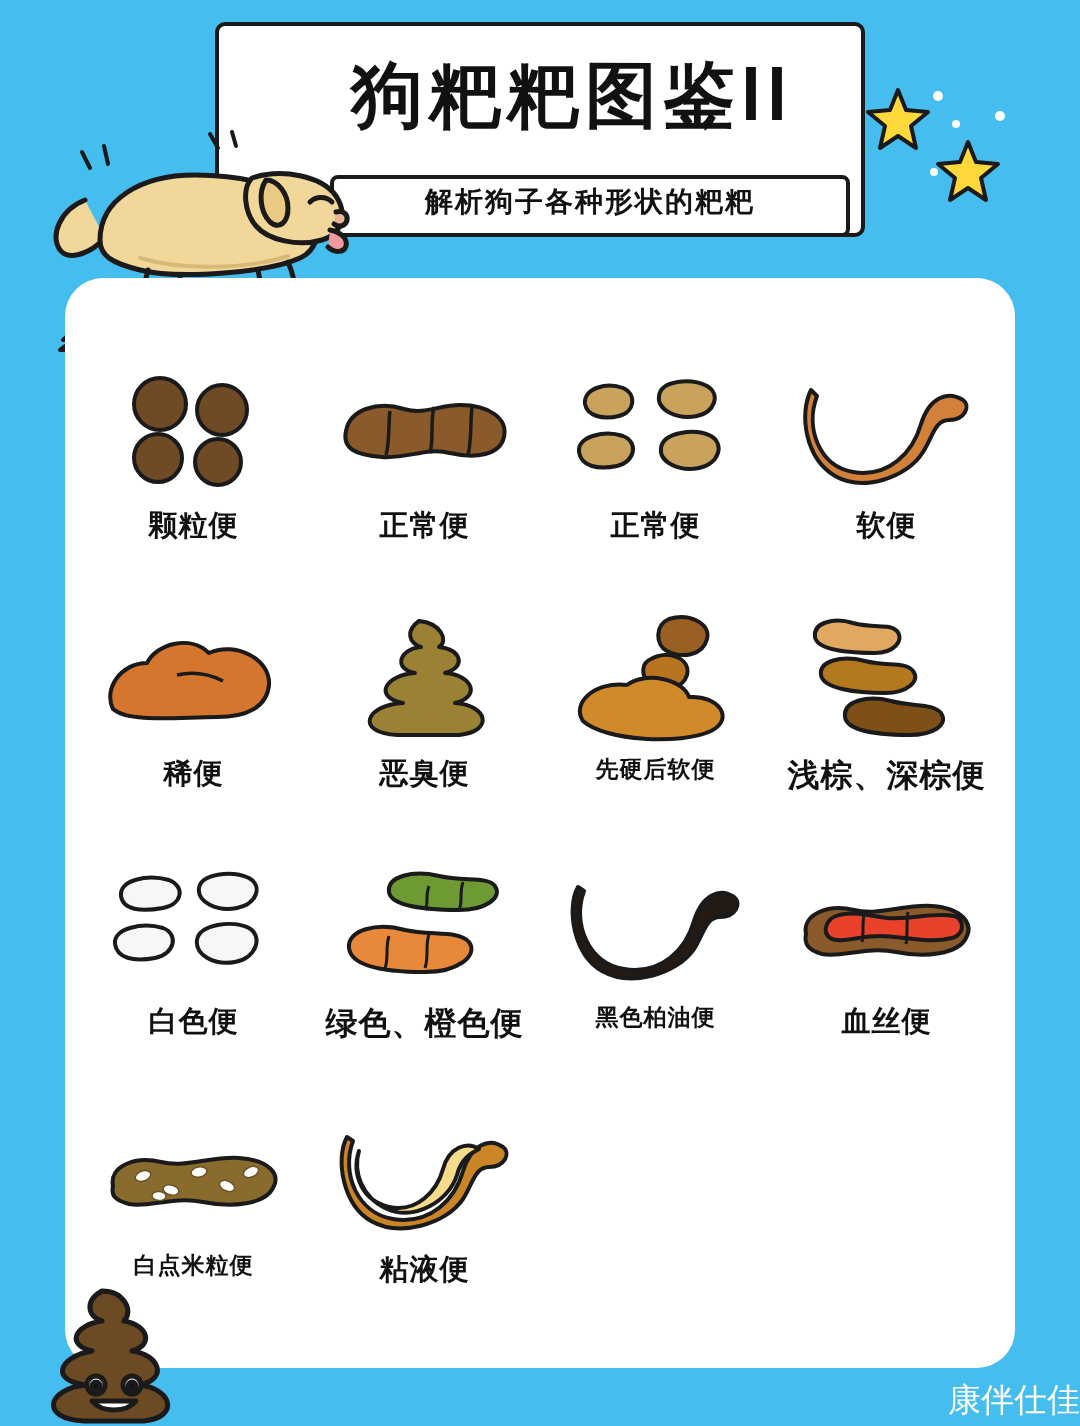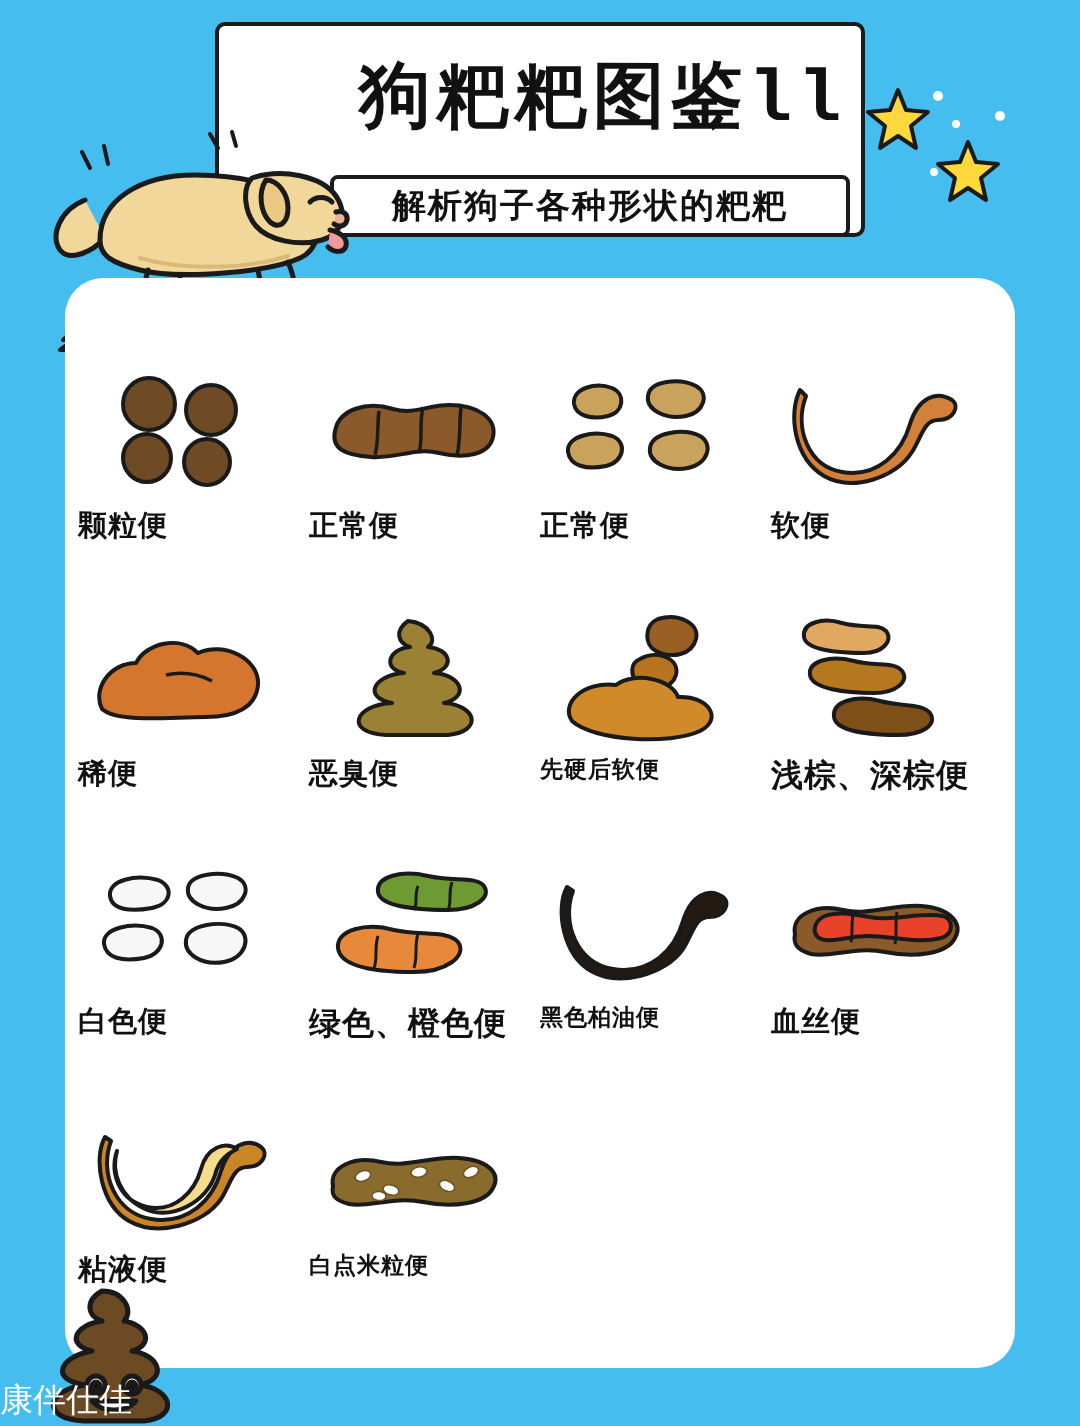--- a/index.html
+++ b/index.html
@@ -30,41 +30,40 @@
   .title-main {
     position: absolute;
     left: 215px;
     top: 48px;
     width: 714px;
     text-align: center;
     font-size: 72px;
     font-weight: bold;
     color: #111;
     letter-spacing: 6px;
-    font-family: Liberation Mono, monospace;
-    margin-left: 31px;
+    font-family: Liberation Sans, sans-serif;
   }
   .subtitle-box {
     position: absolute;
     left: 330px;
     top: 175px;
     width: 520px;
     height: 62px;
     background: #FFFFFF;
     border: 4px solid #1a1a1a;
     border-radius: 8px;
     box-sizing: border-box;
   }
   .title-sub {
     position: absolute;
     left: 330px;
     top: 183px;
     width: 520px;
     text-align: center;
-    font-size: 34px;
+    font-size: 28px;
     font-weight: bold;
     color: #111;
     letter-spacing: 2px;
     font-family: Liberation Serif, serif;
   }
 
   
   .dog-wrap {
     position: absolute;
     left: 30px;
@@ -98,20 +97,21 @@
     top: 360px;
     width: 924px;
     display: grid;
     grid-template-columns: repeat(4, 231px);
     grid-template-rows: repeat(4, 248px);
   }
   .cell {
     position: relative;
     display: flex;
     flex-direction: column;
+    align-items: center;
     justify-content: flex-start;
   }
   .art {
     height: 140px;
     width: 210px;
     display: flex;
     align-items: center;
     justify-content: center;
   }
   .cap {
@@ -125,21 +125,21 @@
   }
   .cap.small { font-size: 23px; }
   .cap.tiny  { font-size: 32px; }
 
   
   .footer {
     position: absolute;
     left: 0;
     top: 1378px;
     width: 1080px;
-    text-align: left;
+    text-align: right;
     font-size: 33px;
     color: #FFFFFF;
     font-family: "DejaVu Sans", sans-serif;
   }
   .poop-badge {
     position: absolute;
     left: 40px;
     top: 1285px;
     width: 140px;
     height: 140px;
@@ -361,47 +361,47 @@
           <path d="M44 40 C 60 34 78 40 96 42 C 120 44 140 36 162 40 C 172 42 174 58 160 62 C 136 68 110 60 88 60 C 66 60 48 68 38 62 C 30 56 34 44 44 40 Z" fill="#E8432A"></path>
           <path d="M72 38 C 70 50 72 58 70 66 M116 36 C 114 48 116 58 114 68" fill="none" stroke-width="3"></path>
         </g>
       </svg>
     </div>
     <div class="cap">血丝便</div>
   </div>
 
   <div class="cell">
     <div class="art">
-      <svg width="180" height="115" viewBox="0 0 180 115">
-        <g stroke="#1a1a1a" stroke-width="4" stroke-linejoin="round">
-          <path d="M18 24 C 6 56 22 96 58 102 C 96 108 120 82 128 54 C 136 28 154 20 168 30 C 176 36 170 50 154 50 C 140 50 138 66 128 82 C 110 108 64 120 36 104 C 8 88 0 42 12 20 Z" fill="#C98526"></path>
-          <path d="M24 34 C 16 58 28 84 54 90 C 82 96 102 74 108 52 C 114 30 132 24 144 32 C 136 36 126 42 122 58 C 114 84 80 104 52 92 C 26 80 18 54 24 34 Z" fill="#F5DC8A"></path>
-        </g>
-      </svg>
-    </div>
-    <div class="cap">粘液便</div>
-  </div>
-
-  <div class="cell">
-    <div class="art">
       <svg width="190" height="100" viewBox="0 0 190 100">
         <g stroke="#1a1a1a" stroke-width="4" stroke-linejoin="round">
           <path d="M14 62 C 10 42 36 32 62 38 C 88 44 112 32 140 34 C 170 36 182 50 174 64 C 166 80 134 84 104 78 C 74 72 50 84 30 80 C 16 76 12 72 14 62 Z" fill="#8A6B2E"></path>
         </g>
         <g fill="#FFFFFF" stroke="#6B5223" stroke-width="1.5">
           <ellipse cx="44" cy="52" rx="8" ry="5" transform="rotate(-20 44 52)"></ellipse>
           <ellipse cx="72" cy="66" rx="8" ry="5" transform="rotate(15 72 66)"></ellipse>
           <ellipse cx="100" cy="48" rx="8" ry="5" transform="rotate(-10 100 48)"></ellipse>
           <ellipse cx="128" cy="62" rx="8" ry="5" transform="rotate(25 128 62)"></ellipse>
           <ellipse cx="152" cy="48" rx="8" ry="5" transform="rotate(-25 152 48)"></ellipse>
           <ellipse cx="60" cy="72" rx="7" ry="4.5" transform="rotate(5 60 72)"></ellipse>
         </g>
       </svg>
     </div>
     <div class="cap small">白点米粒便</div>
+  </div>
+
+  <div class="cell">
+    <div class="art">
+      <svg width="180" height="115" viewBox="0 0 180 115">
+        <g stroke="#1a1a1a" stroke-width="4" stroke-linejoin="round">
+          <path d="M18 24 C 6 56 22 96 58 102 C 96 108 120 82 128 54 C 136 28 154 20 168 30 C 176 36 170 50 154 50 C 140 50 138 66 128 82 C 110 108 64 120 36 104 C 8 88 0 42 12 20 Z" fill="#C98526"></path>
+          <path d="M24 34 C 16 58 28 84 54 90 C 82 96 102 74 108 52 C 114 30 132 24 144 32 C 136 36 126 42 122 58 C 114 84 80 104 52 92 C 26 80 18 54 24 34 Z" fill="#F5DC8A"></path>
+        </g>
+      </svg>
+    </div>
+    <div class="cap">粘液便</div>
   </div>
 
 </div>
 
 <div class="poop-badge">
   <svg width="140" height="140" viewBox="0 0 140 140">
     <g stroke="#1a1a1a" stroke-width="5" stroke-linejoin="round">
       <path d="M62 6 C 44 16 48 32 62 36 C 34 40 26 60 52 66 C 18 72 10 96 46 100 C 6 104 0 134 44 136 L 104 136 C 140 132 132 104 100 100 C 128 94 120 70 92 66 C 114 60 108 40 84 36 C 94 26 84 6 62 6 Z" fill="#6B4A24"></path>
       <circle cx="56" cy="100" r="9" fill="#FFFFFF"></circle>
       <circle cx="92" cy="100" r="9" fill="#FFFFFF"></circle>

